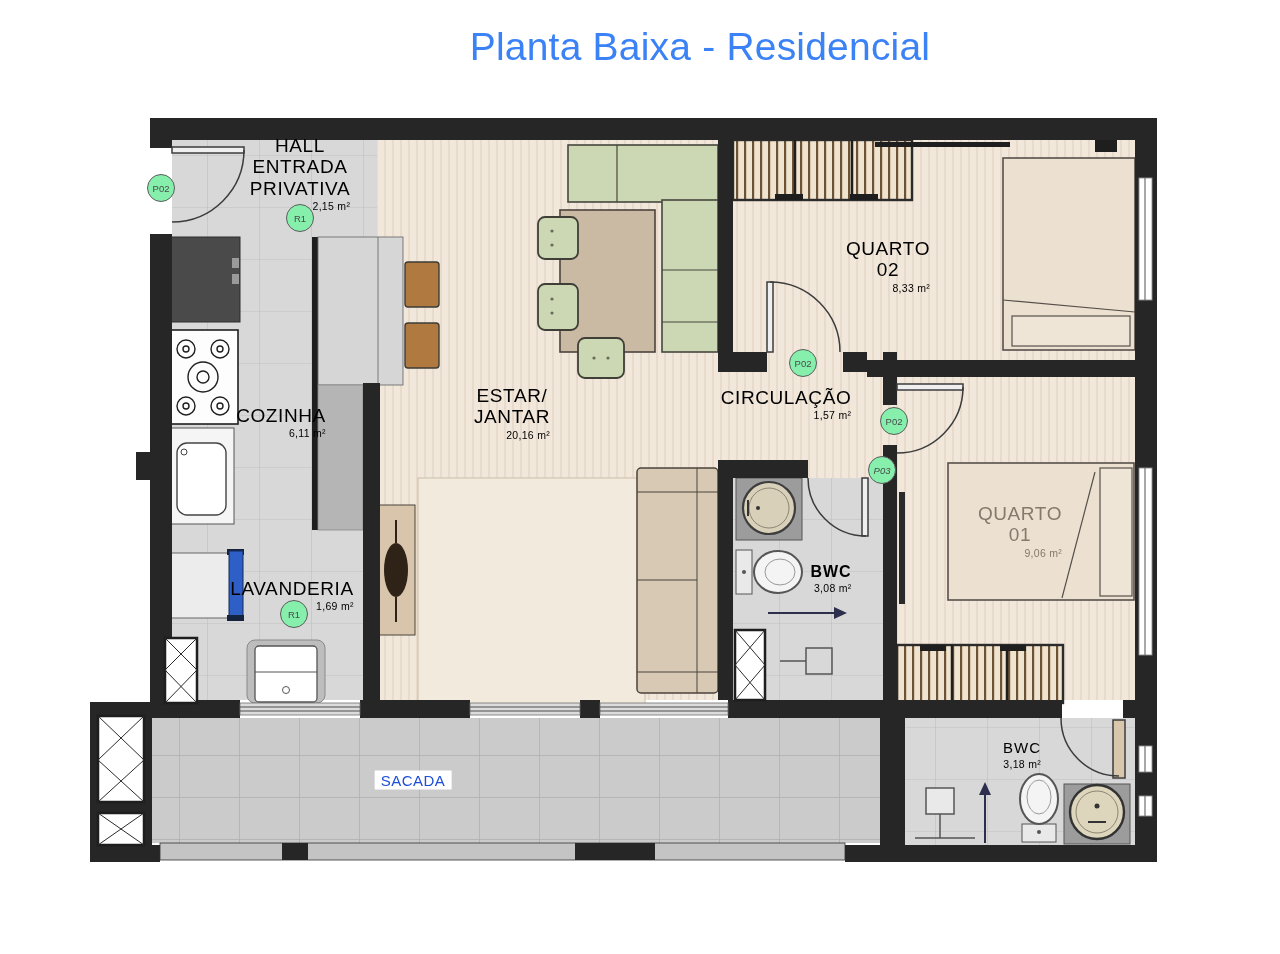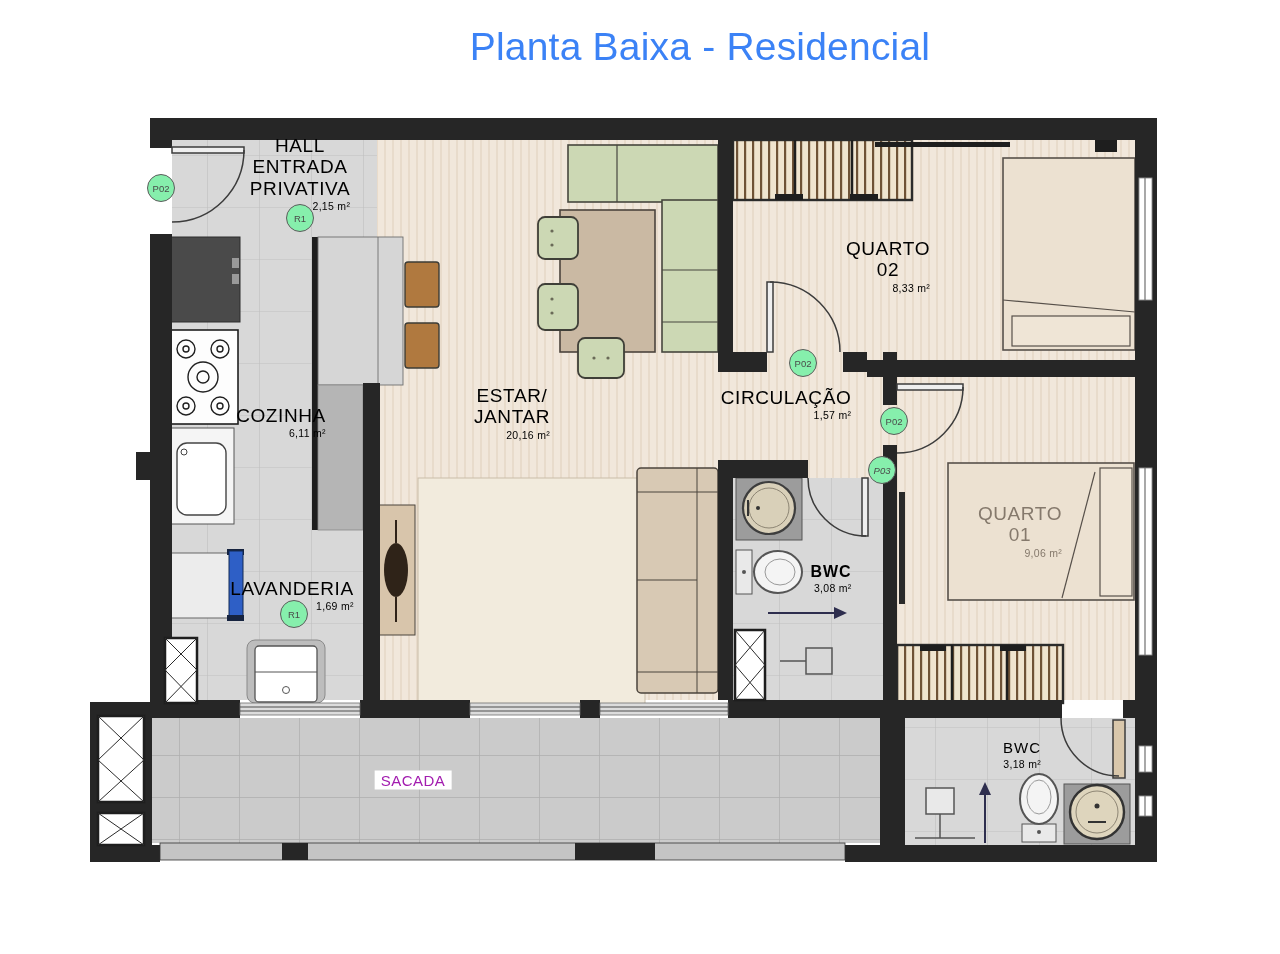--- a/index.html
+++ b/index.html
@@ -7,21 +7,21 @@
          font-family:"Liberation Sans",sans-serif;}
   .title{position:absolute;top:23px;left:160px;width:1080px;text-align:center;
          font-size:39px;font-weight:500;color:#3b82f6;line-height:1.25;letter-spacing:0.2px;}
   #plan-svg{position:absolute;left:0;top:0;}
   .room-label{position:absolute;transform:translate(-50%,-50%);text-align:center;
 ted        color:#4f4f4f;line-height:1.1;white-space:nowrap;z-index:4;}
   .room-label .nm{display:block;font-size:19px;letter-spacing:0.6px;line-height:1.12;}
   .room-label .ar{display:block;font-size:10.5px;margin-top:2px;letter-spacing:0.3px;text-align:right;}
   .room-label.light{color:#85796c;}
   .sacada-label{position:absolute;transform:translate(-50%,-50%);background:#ffffff;
-         padding:1px 6px;font-size:15px;color:#a21caf;letter-spacing:0.5px;z-index:4;}
+         padding:1px 6px;font-size:15px;color:#1d4ed8;letter-spacing:0.5px;z-index:4;}
   .tag{position:absolute;width:26px;height:26px;border:1.6px solid #5c5c5c;border-radius:50%;
        background:#86efac;color:#4a4a4a;font-size:9.5px;display:flex;align-items:center;
        justify-content:center;transform:translate(-50%,-50%);z-index:5;}
 </style>
 </head>
 <body>
 
 <div id="stage">
 
   <div class="title">

